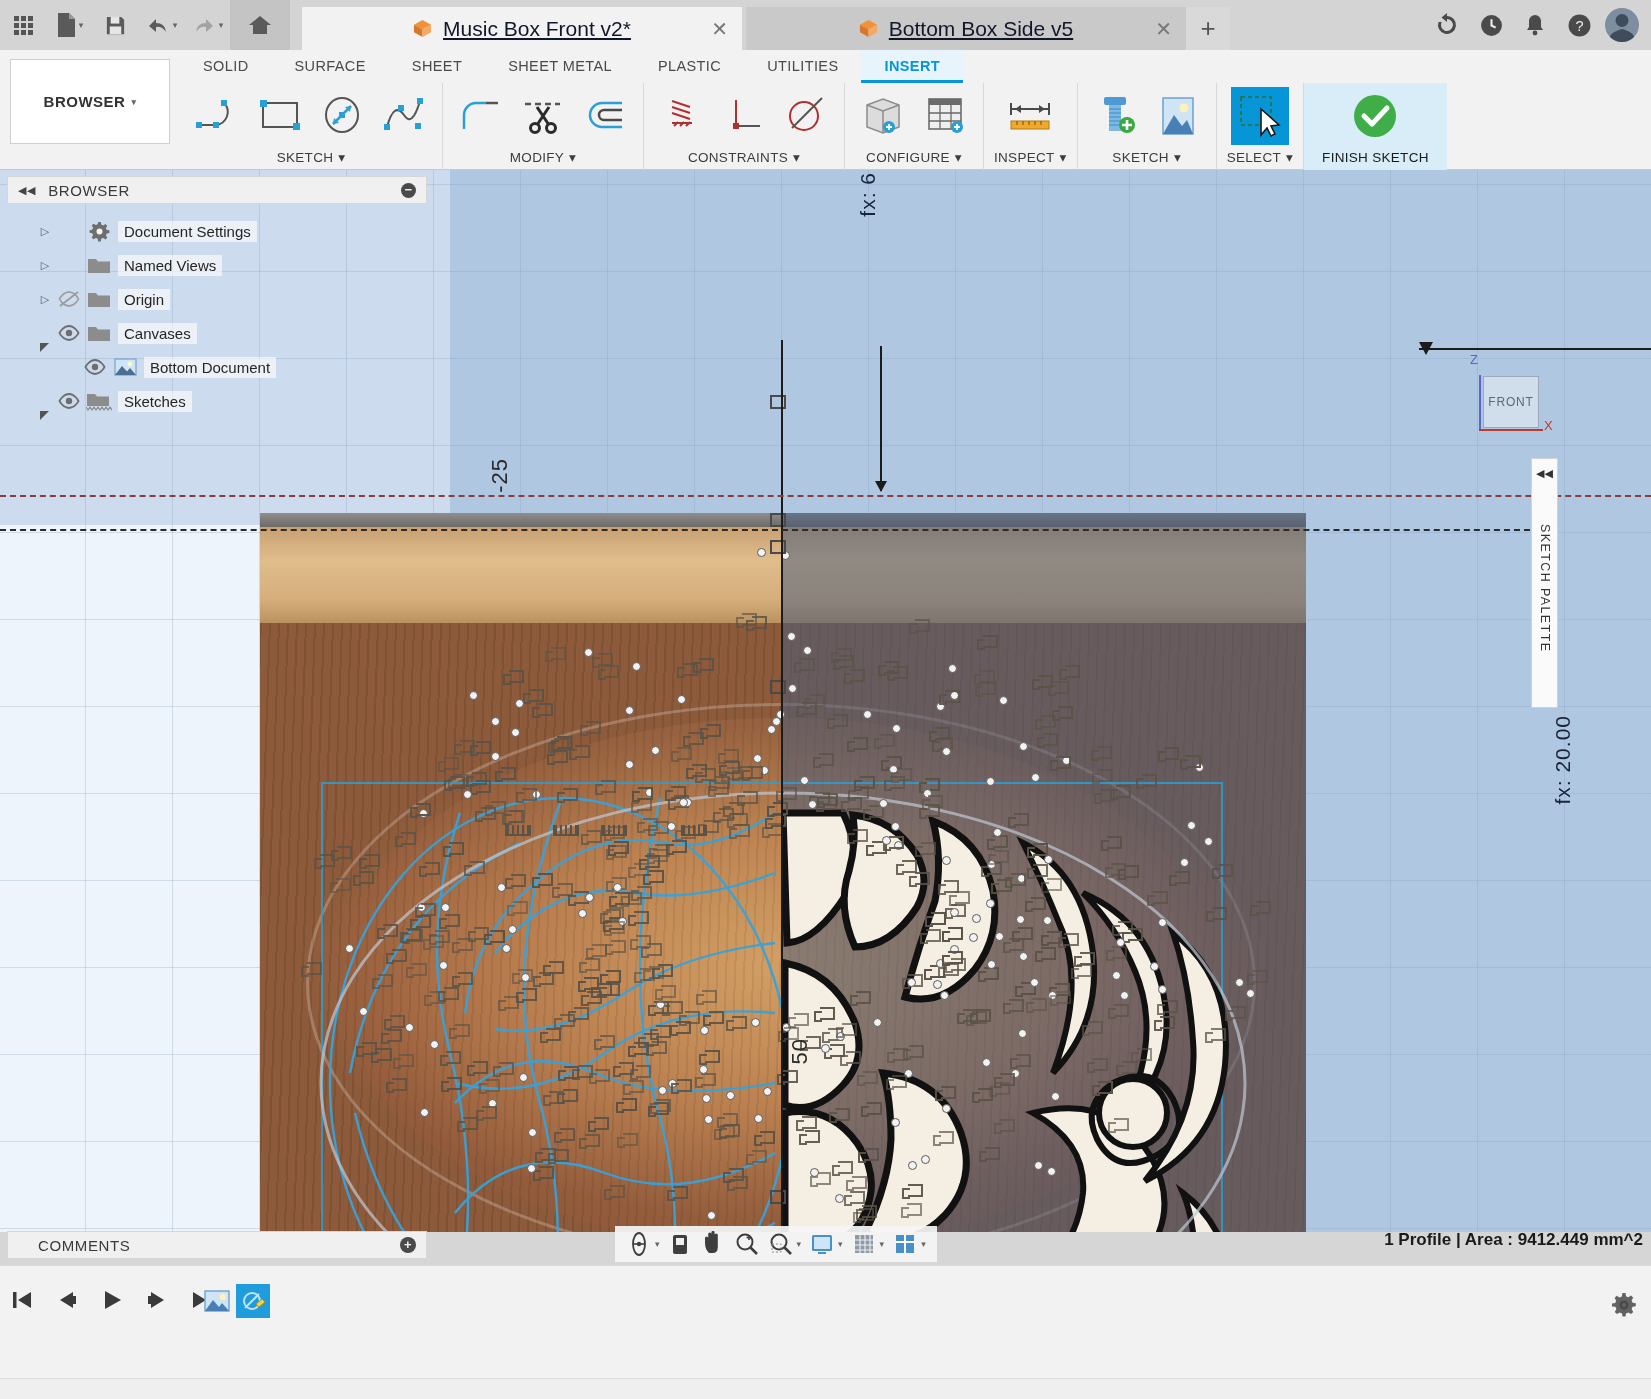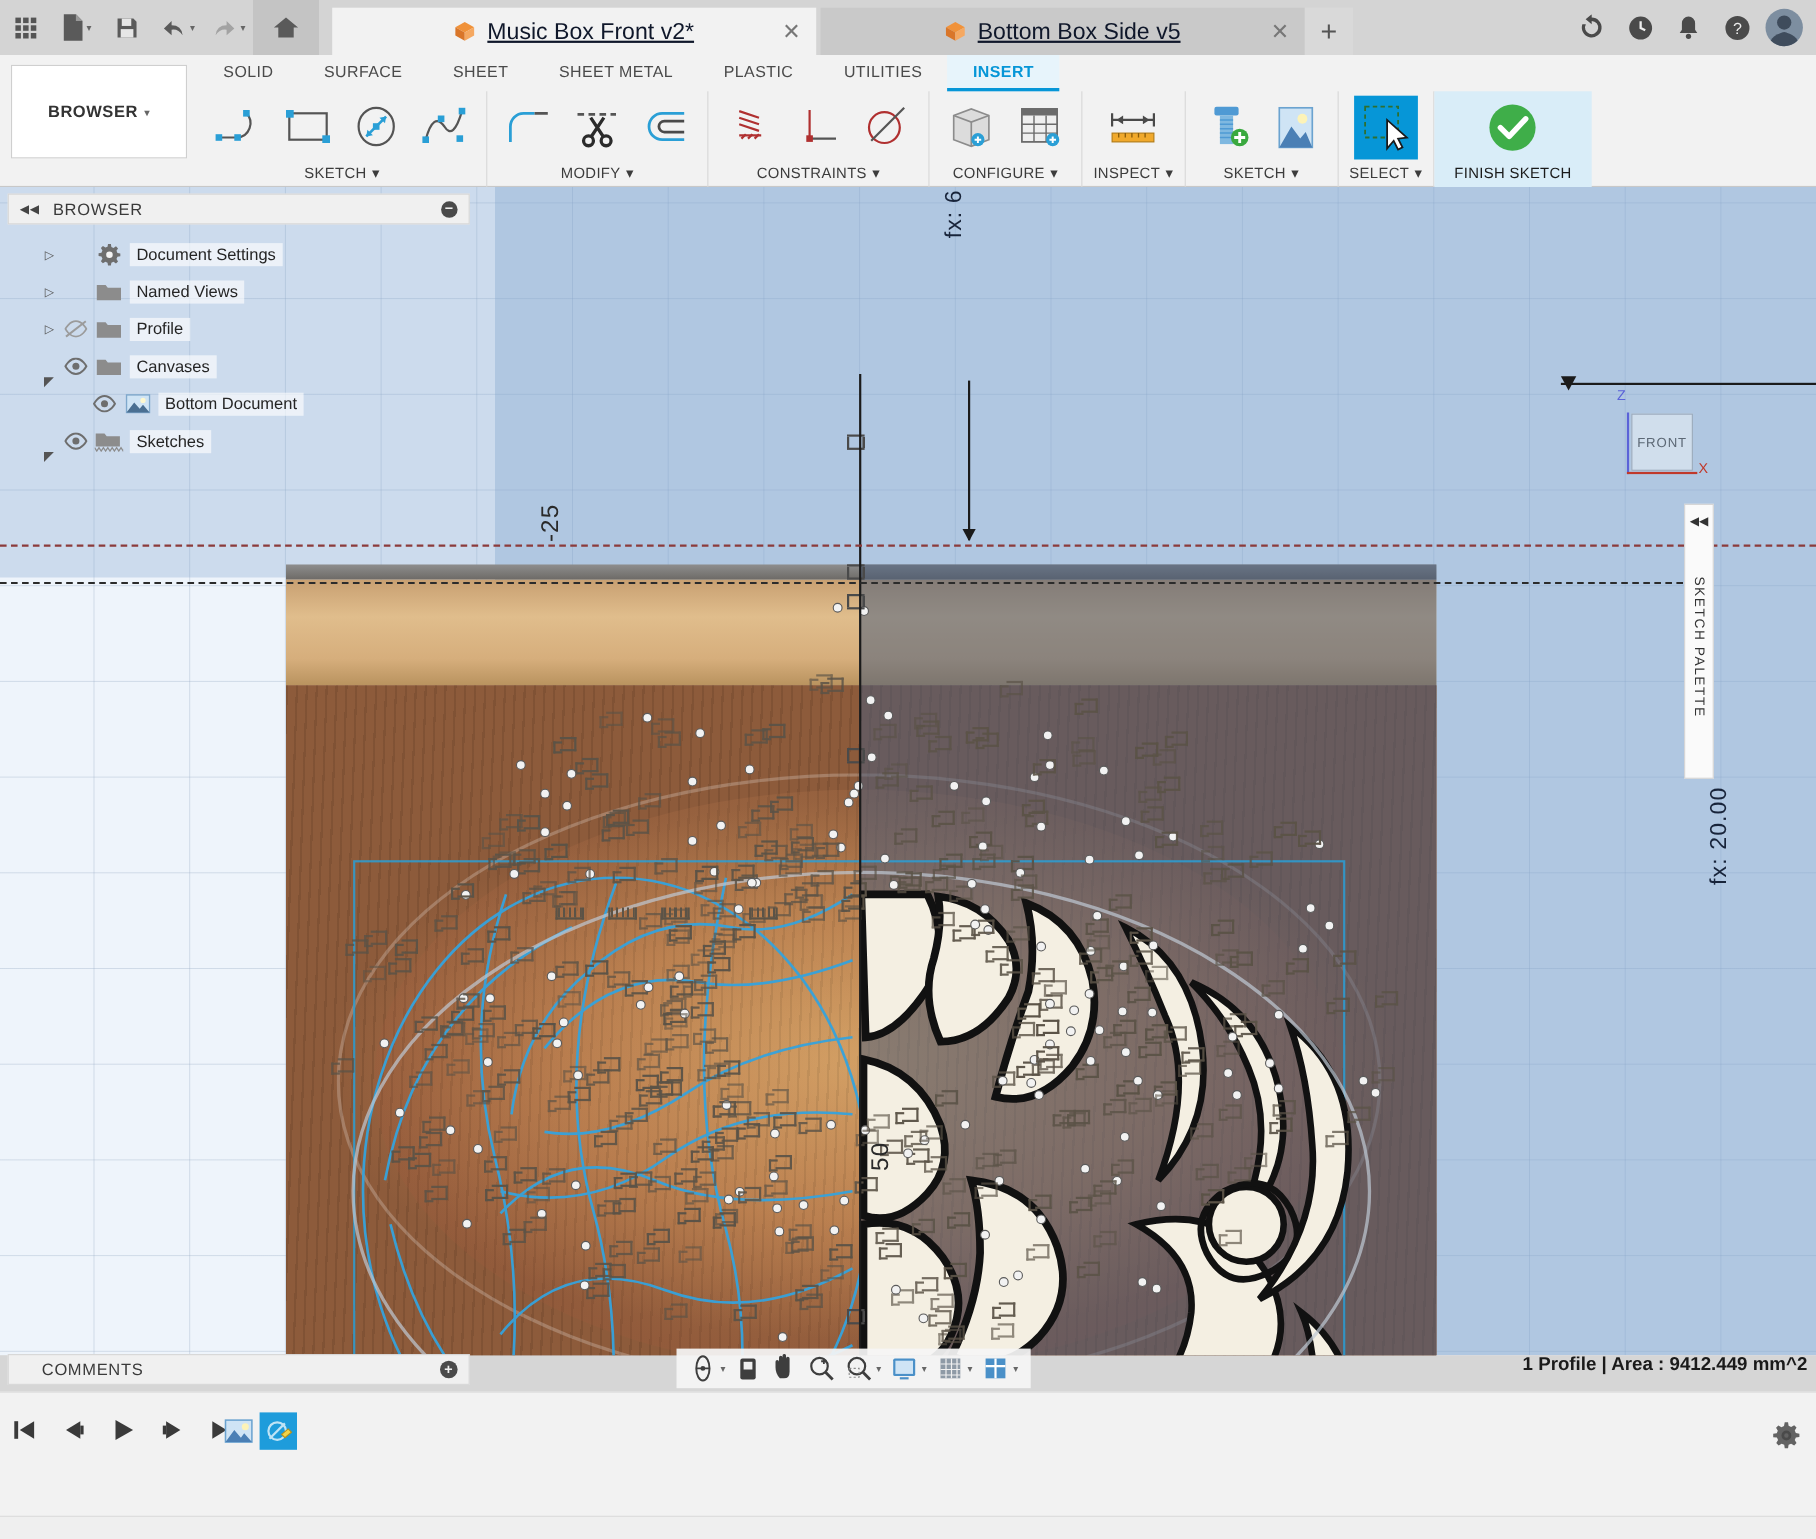--- a/index.html
+++ b/index.html
@@ -1141,21 +1141,21 @@
         <svg width="22" height="16" viewBox="0 0 22 16">
           <path d="M11 1C5 1 1.5 8 1.5 8S5 15 11 15s9.5-7 9.5-7S17 1 11 1z" fill="none" stroke="#9b9b9b" stroke-width="1.6"></path>
           <path d="M2 15 L20 1" stroke="#9b9b9b" stroke-width="1.8"></path>
         </svg>
       </span>
       <span class="tico">
         <svg width="24" height="19" viewBox="0 0 24 19">
           <path d="M1 3h8l2 2.5h12V17H1z" fill="#8c8c8c"></path>
         </svg>
       </span>
-      <span class="tlabel">Profile</span>
+      <span class="tlabel">Origin</span>
     </div>
     <div class="trow" style="padding-left: 26px;">
       <span class="tarrow down"></span>
       <span class="teye">
         <svg width="22" height="16" viewBox="0 0 22 16">
           <path d="M11 1C5 1 1.5 8 1.5 8S5 15 11 15s9.5-7 9.5-7S17 1 11 1z" fill="none" stroke="#6e6e6e" stroke-width="1.8"></path>
           <circle cx="11" cy="8" r="3.2" fill="#6e6e6e"></circle>
         </svg>
       </span>
       <span class="tico">

